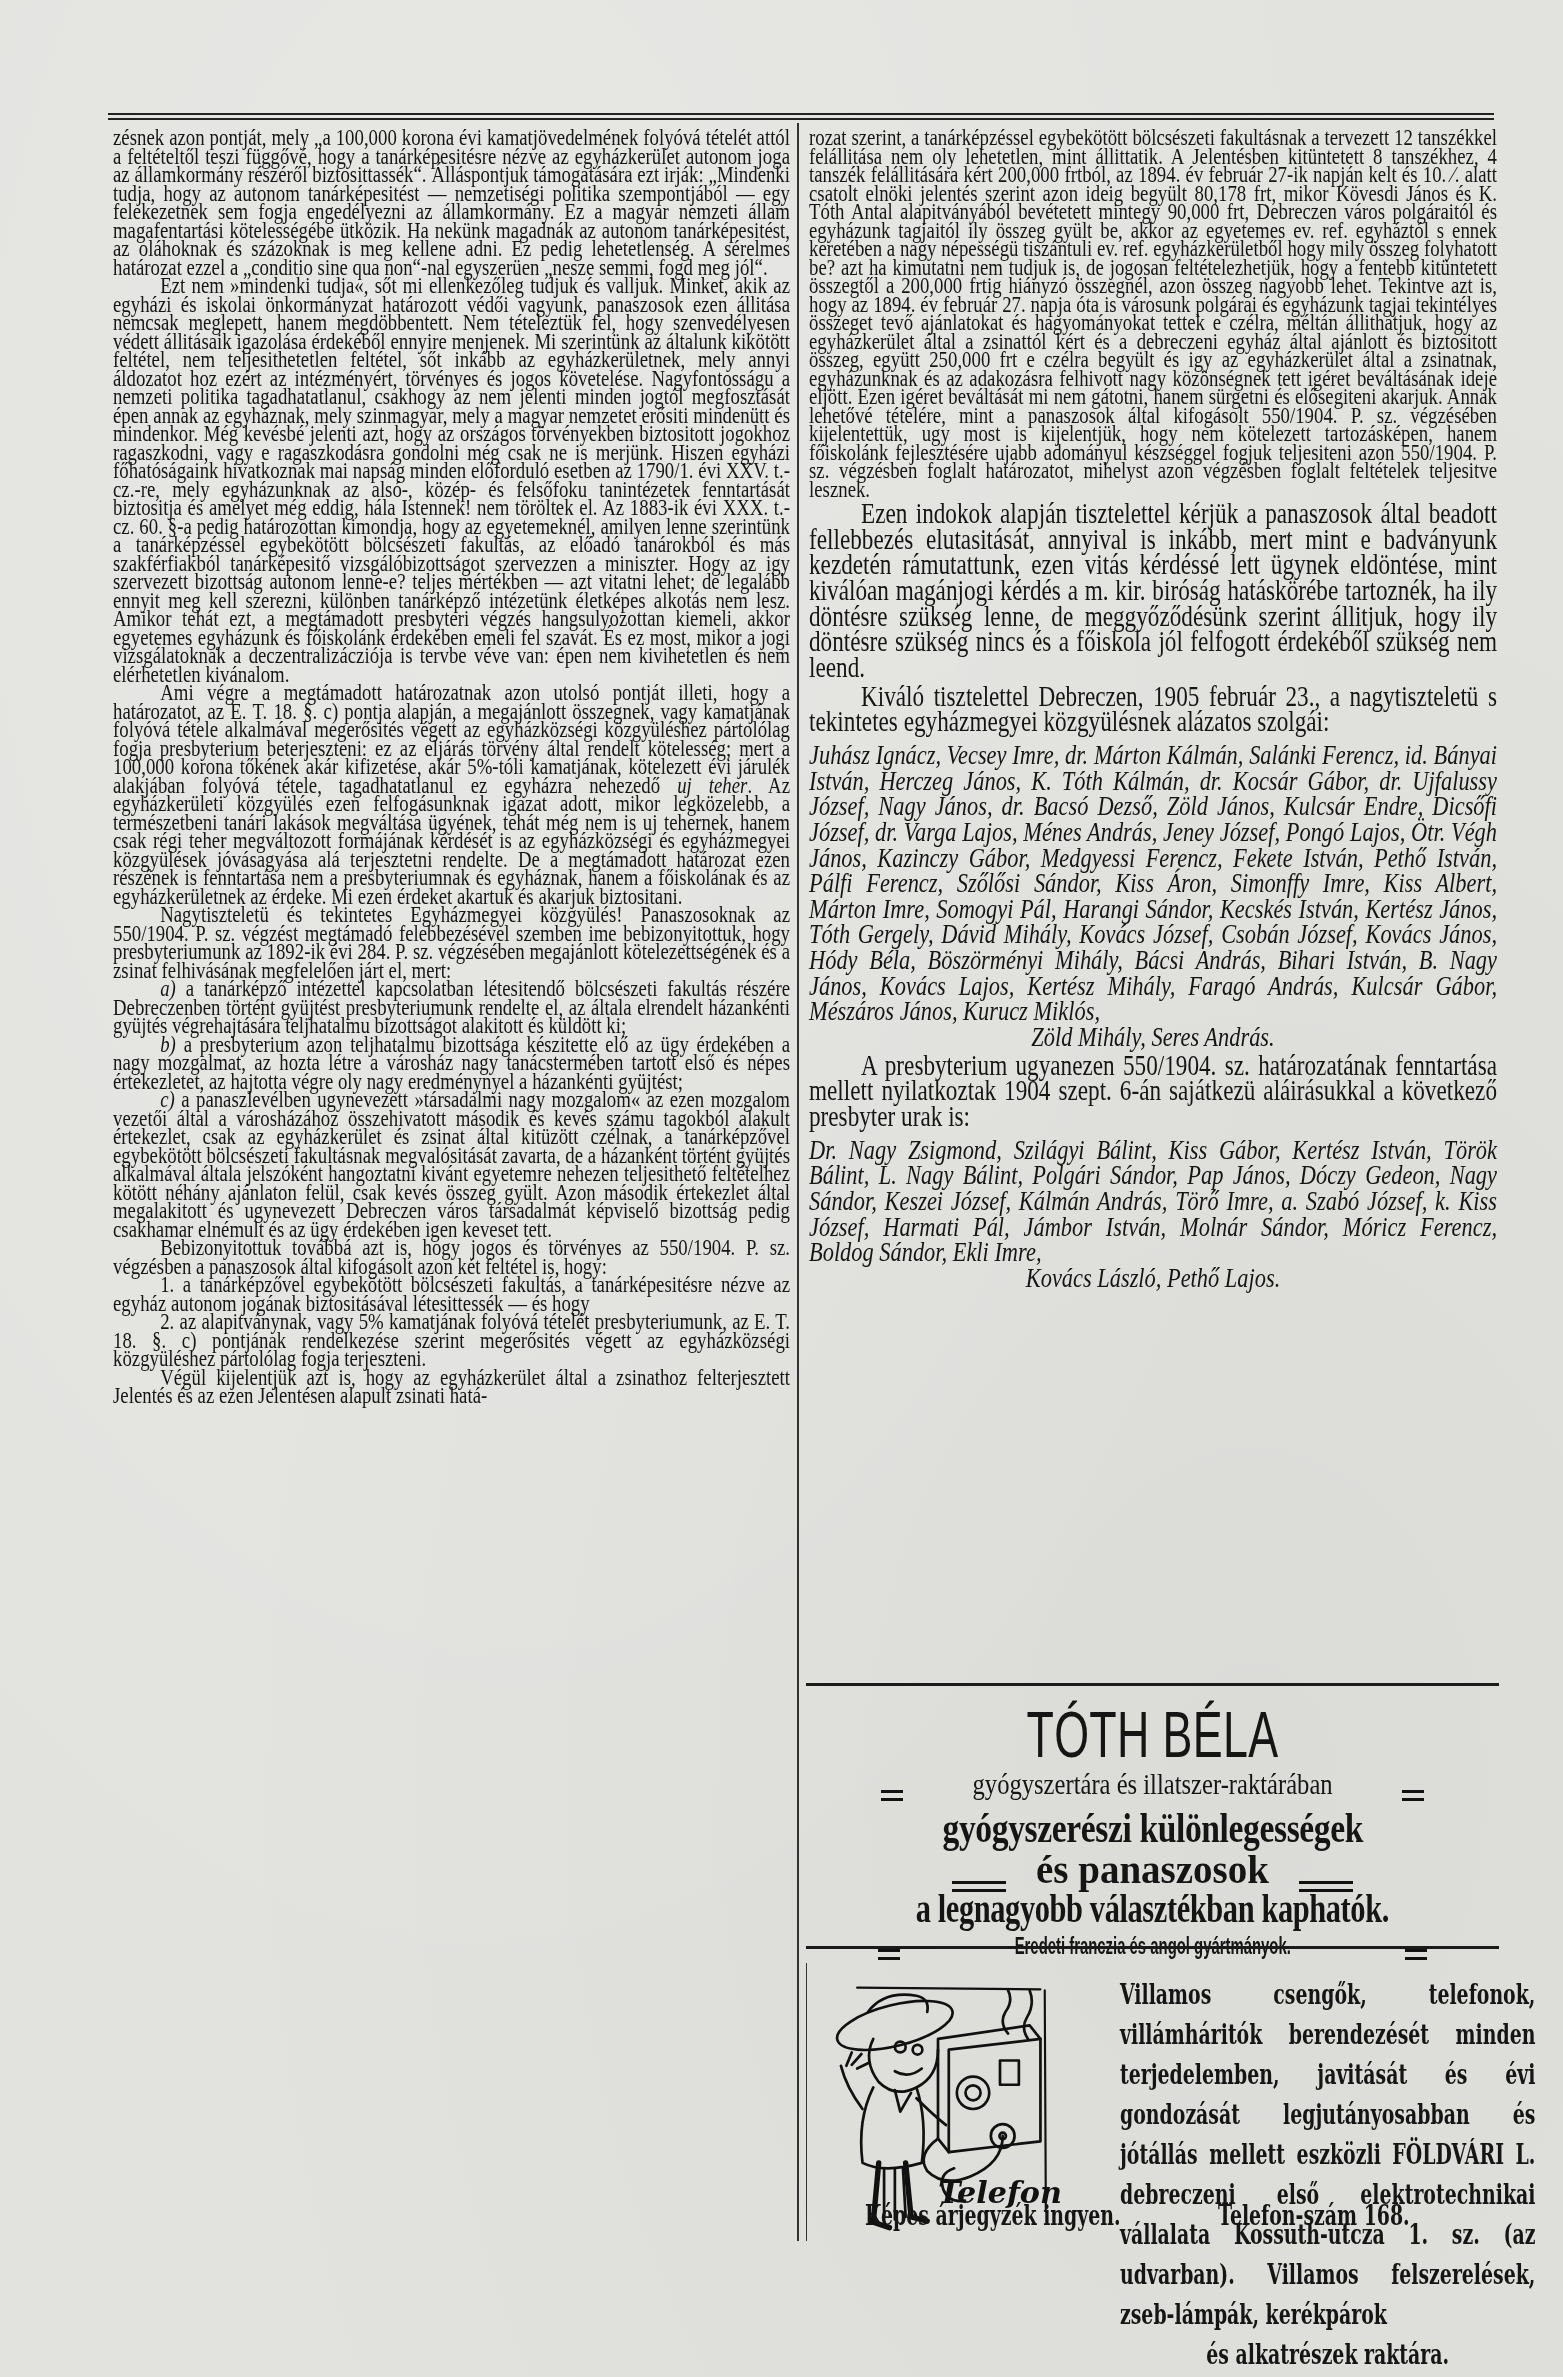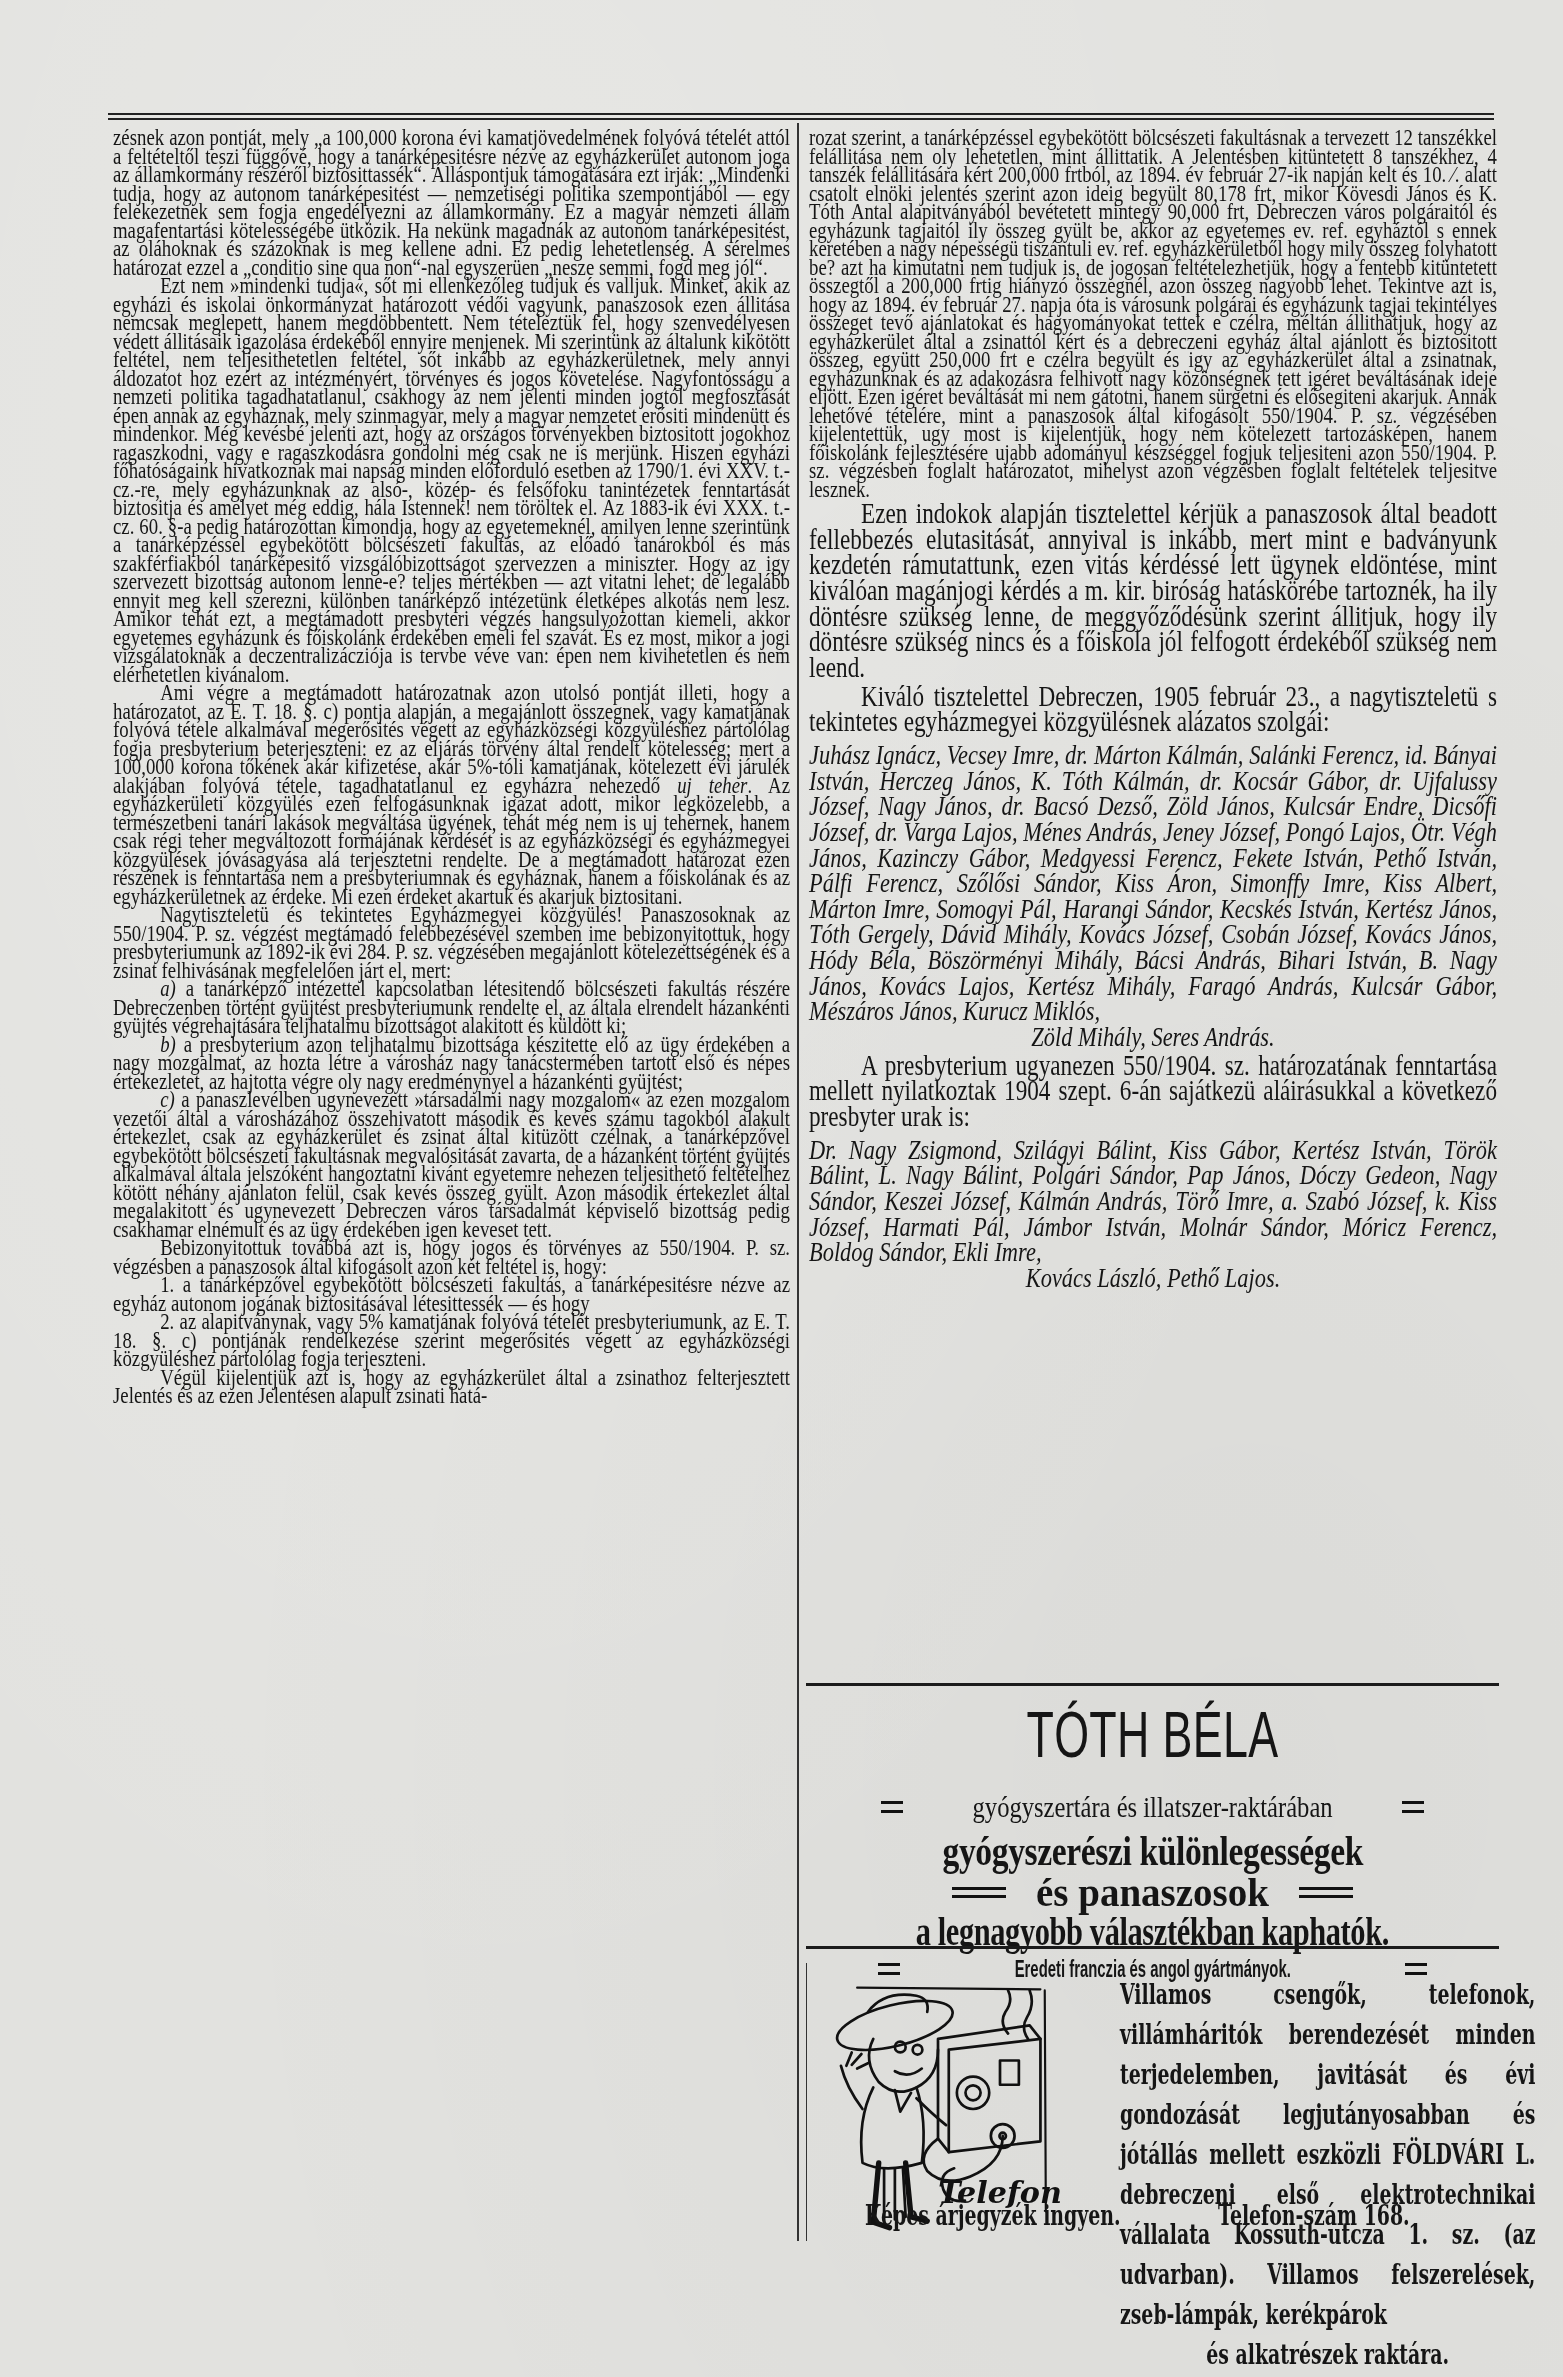--- a/index.html
+++ b/index.html
@@ -61,21 +61,21 @@
   .ad-rule { position: absolute; left: 806px; width: 693px; height: 3.2px; background: #1b1b1b; }
   .ad1 { position: absolute; left: 806px; top: 1693px; width: 693px; text-align: center; }
   .ad1-name {
     position: absolute; left: 0; top: 9.7px; width: 100%;
     font-family: "Liberation Sans", "DejaVu Sans", sans-serif;
     font-size: 64px; line-height: 65px; letter-spacing: 0.5px;
     transform: scaleX(0.70); transform-origin: center top;
   }
   .ad1-line {
     position: absolute; left: 0; width: 100%;
-    display: flex; align-items: center; justify-content: center; gap: 30px; margin-top: 23px;
+    display: flex; align-items: flex-end; justify-content: center; gap: 30px;
   }
   .bars { display: inline-block; border-top: 3.8px solid #111; border-bottom: 3.8px solid #111; height: 5.4px; }
   .ad1-l1 { top: 74px; font-size: 30px; }
   .ad1-l1 span.t { transform: scaleX(0.82); display: inline-block; }
   .ad1-l2 { top: 111px; font-size: 42px; font-weight: bold; letter-spacing: -0.5px; }
   .ad1-l2 span.t { transform: scaleX(0.80); display: inline-block; }
   .ad1-l3 { top: 154px; font-size: 39px; font-weight: bold; }
   .ad1-l4 { top: 193px; font-size: 39px; font-weight: bold; letter-spacing: -0.5px; }
   .ad1-l4 span.t { transform: scaleX(0.78); display: inline-block; }
   .ad1-l5 { top: 239px; font-family: "Liberation Sans", "DejaVu Sans", sans-serif; font-size: 24px; font-weight: bold; }

